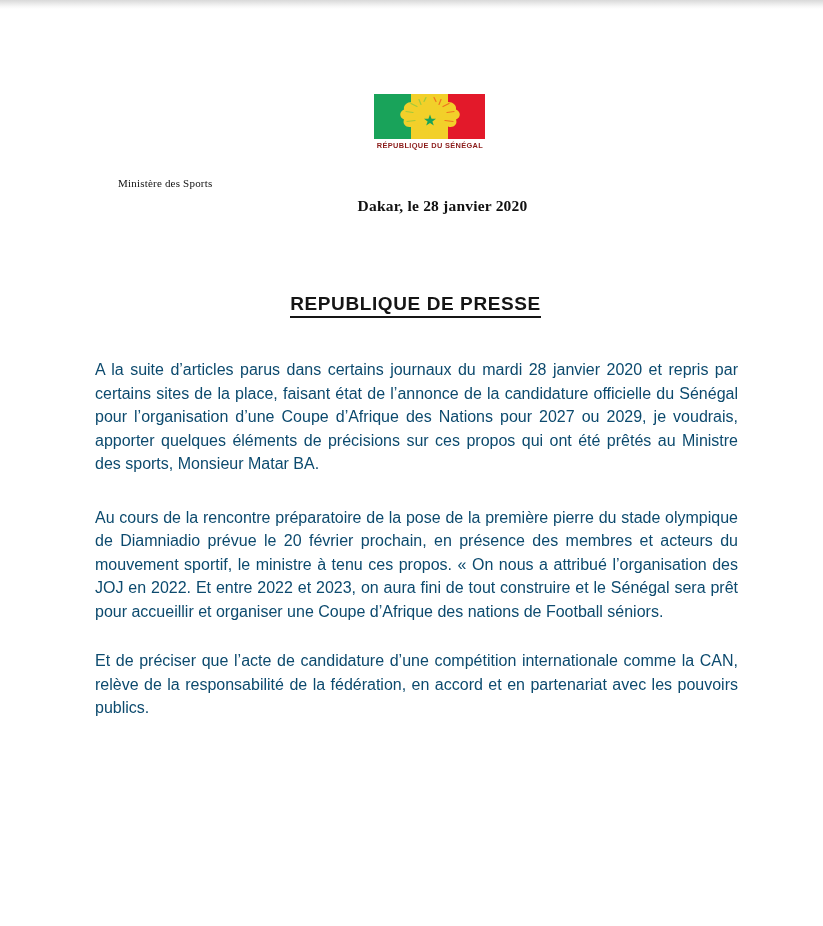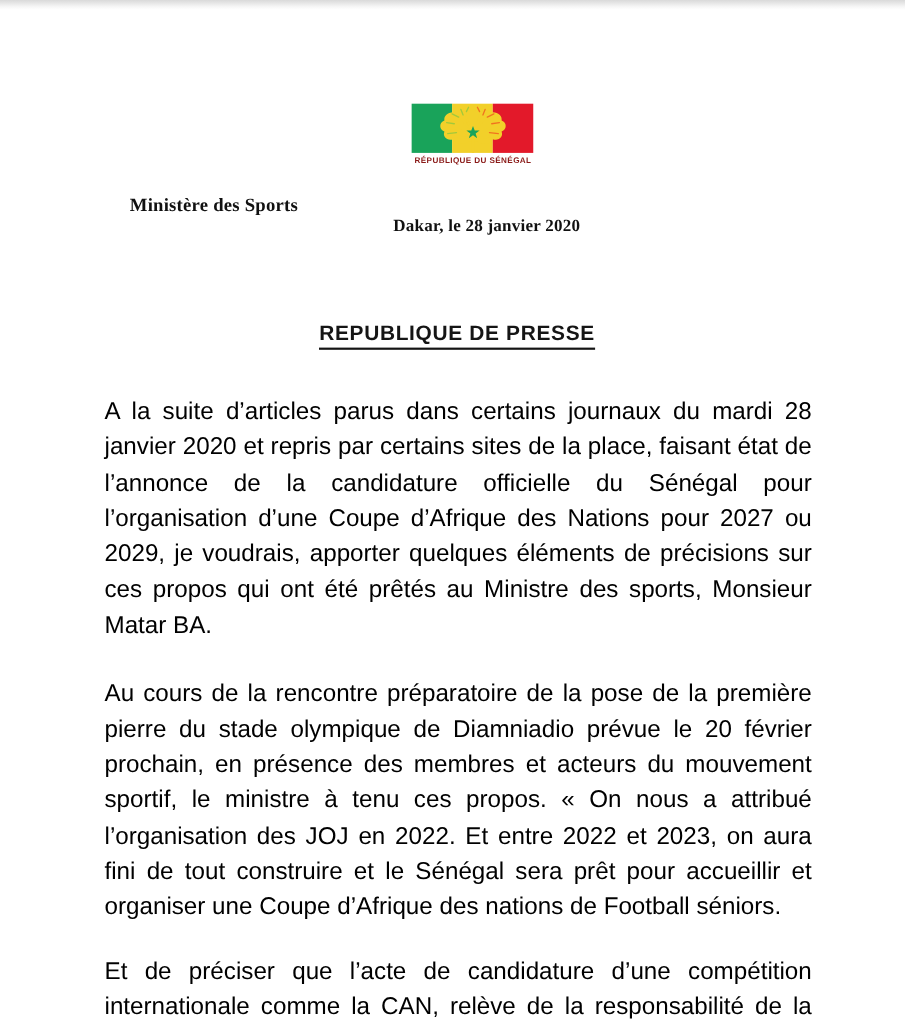--- a/index.html
+++ b/index.html
@@ -69,22 +69,22 @@
     line-height: 1.1;
     margin-top: 8px;
     letter-spacing: 0.5px;
     color: #2b2b2b;
   }
   .lh-ministry {
     position: absolute;
     left: 118px;
     top: 89px;
     font-family: "Liberation Serif", serif;
-    font-weight: bold;
-    font-size: 17px;
+    font-weight: normal;
+    font-size: 11px;
     letter-spacing: 0.2px;
     color: #111111;
     white-space: nowrap;
   }
 
   
   .emblem {
     position: absolute;
     left: 374px;
     top: 6px;
@@ -159,24 +159,24 @@
 
   
   .body-copy {
     position: absolute;
     top: 358px;
     left: 95px;
     width: 643px;
   }
   .para {
     font-family: "Liberation Sans", sans-serif;
-    font-size: 22px;
+    font-size: 16px;
     line-height: 1.47;
     text-align: justify;
-    color: #000000;
+    color: #0c4a6e;
     margin: 0 0 26px 0;
     hyphens: none;
   }
   .para:last-child { margin-bottom: 0; }
   .para.gap-large { margin-bottom: 30px; }
   .signoff {
     font-family: "Liberation Sans", sans-serif;
     font-weight: bold;
     font-size: 16.5px;
     line-height: 1.4;

